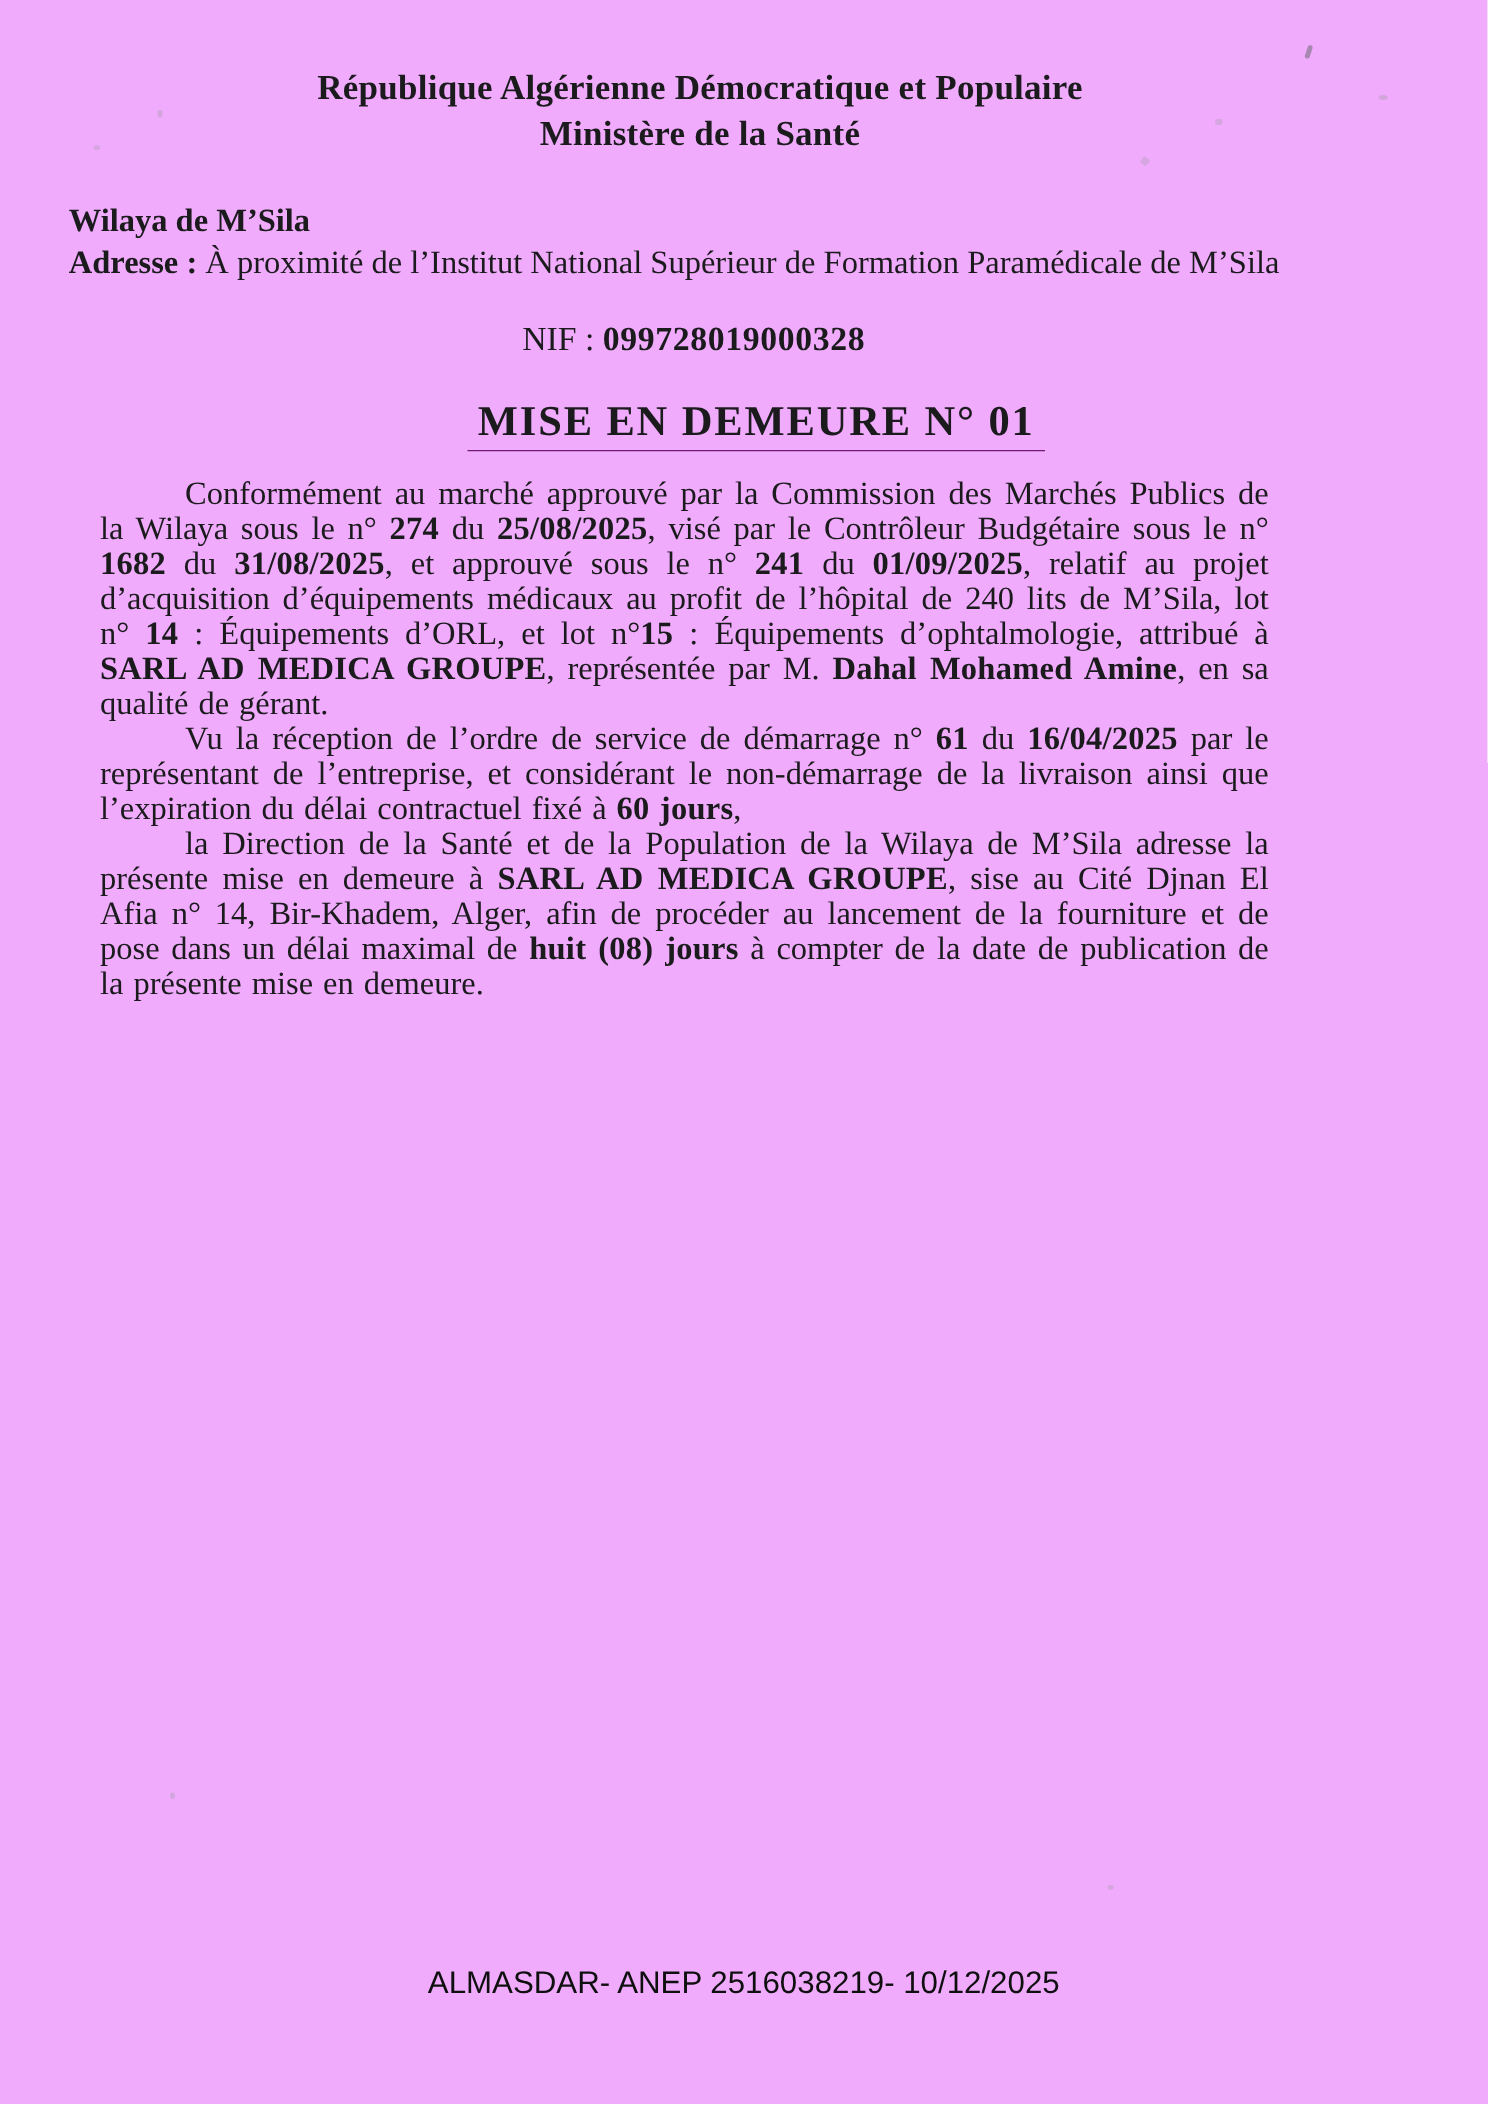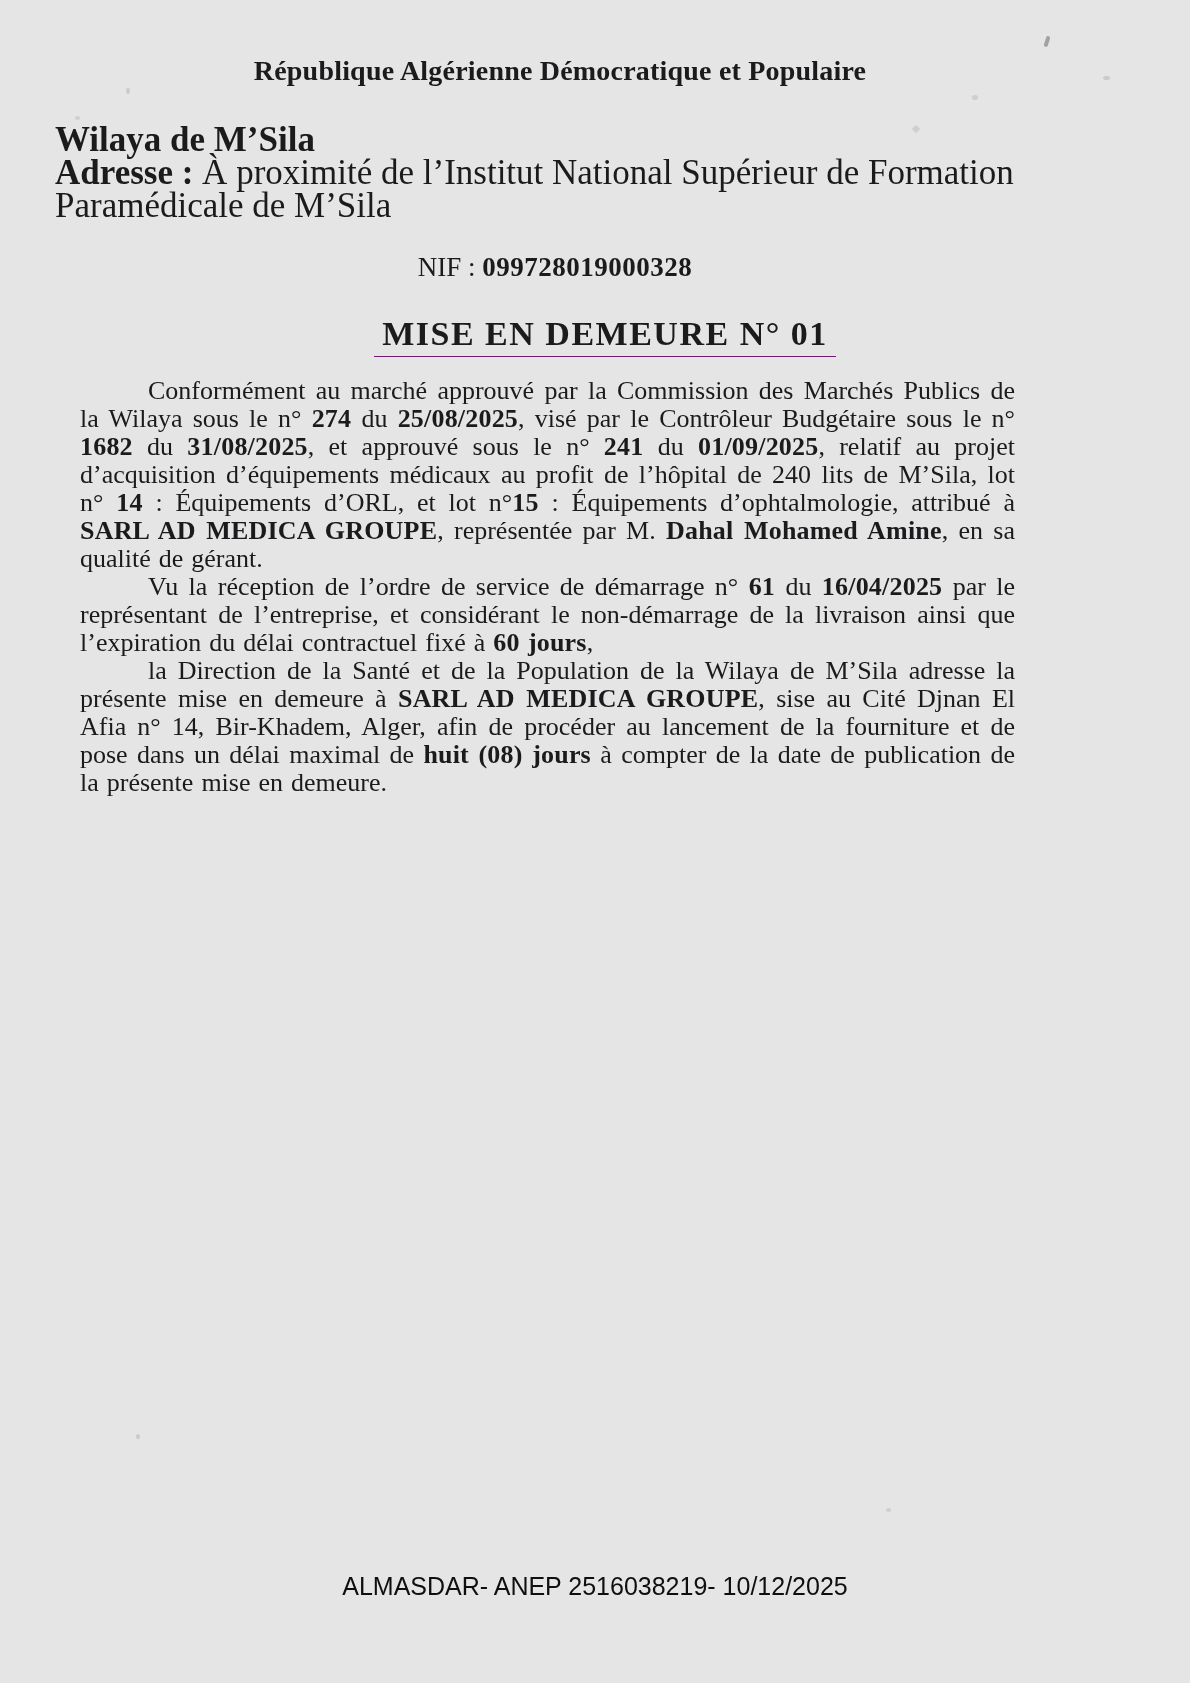--- a/index.html
+++ b/index.html
@@ -6,39 +6,39 @@
   html, body {
     margin: 0;
     padding: 0;
     background: #ffffff;
   }
   .page {
     position: relative;
     width: 1190px;
     height: 1683px;
     margin: 0 auto;
-    background: #e5e5e5;
+    background: #f0abfc;
     color: #1b1b1d;
     font-family: "Liberation Serif", "DejaVu Serif", serif;
     overflow: hidden;
   }
   
   .doc-header {
     padding-top: 52px;
     width: 1120px;
     text-align: center;
     font-weight: bold;
     font-size: 28px;
     line-height: 37px;
     letter-spacing: 0.2px;
   }
   
   .sender {
     margin: 34px 0 0 55px;
-    font-size: 35px;
+    font-size: 26px;
     line-height: 33px;
     font-weight: bold;
   }
   .sender .addr-val {
     font-weight: normal;
   }
   
   .nif {
     margin-top: 30px;
     width: 1110px;
@@ -110,20 +110,21 @@
   <span class="speck s2"></span>
   <span class="speck s3"></span>
   <span class="speck s4"></span>
   <span class="speck s5"></span>
   <span class="speck s6"></span>
   <span class="speck s7"></span>
   <span class="speck s8"></span>
 
   <header class="doc-header">
     <div>République Algérienne Démocratique et Populaire</div>
+    <div>Ministère de la Santé</div>
   </header>
 
   <section class="sender">
     <div>Wilaya de M’Sila</div>
     <div><span>Adresse : </span><span class="addr-val">À proximité de l’Institut National Supérieur de Formation Paramédicale de M’Sila</span></div>
   </section>
 
   <div class="nif"><span>NIF : </span><b>099728019000328</b></div>
 
   <h1 class="title"><span class="title-underline">MISE EN DEMEURE N° 01</span></h1>

